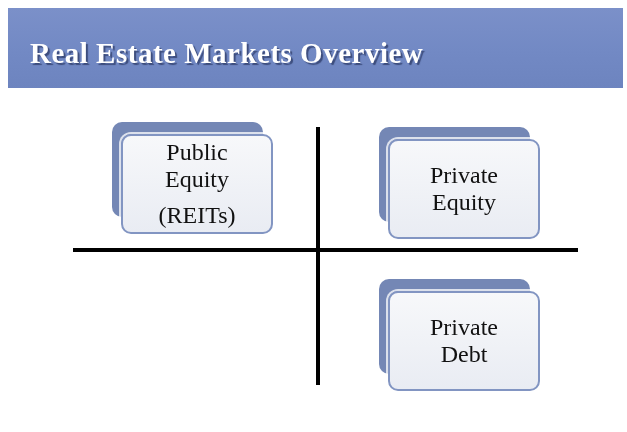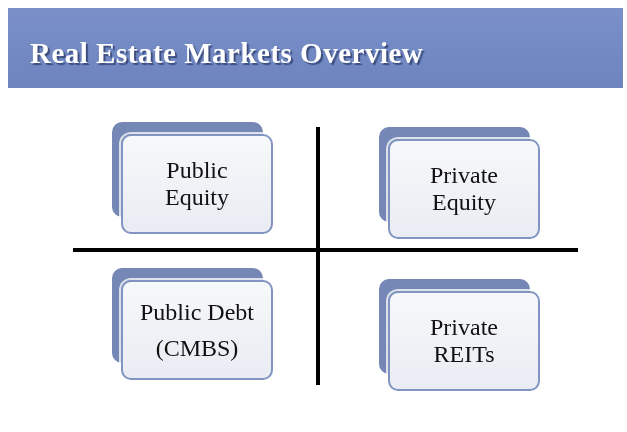--- a/index.html
+++ b/index.html
@@ -77,46 +77,38 @@
   <div class="axis h"></div>
   <div class="axis v"></div>
 
   <div class="quad pos-tl">
     <div class="back"></div>
     <div class="card">
         <div class="name">
           <span class="ln">Public</span>
           <span class="ln">Equity</span>
         </div>
+        <div class="sub">(REITs)</div>
       </div>
   </div>
 
   <div class="quad pos-tr">
     <div class="back"></div>
     <div class="card">
         <div class="name">
           <span class="ln">Private</span>
           <span class="ln">Equity</span>
         </div>
       </div>
   </div>
 
-  <div class="quad pos-bl">
-    <div class="back"></div>
-    <div class="card">
-        <div class="name">
-          <span class="ln">Public Debt</span>
-        </div>
-        <div class="sub">(CMBS)</div>
-      </div>
-  </div>
 
   <div class="quad pos-br">
     <div class="back"></div>
     <div class="card">
         <div class="name">
           <span class="ln">Private</span>
-          <span class="ln">REITs</span>
+          <span class="ln">Debt</span>
         </div>
       </div>
   </div>
 
 </div>
 
 </body></html>

